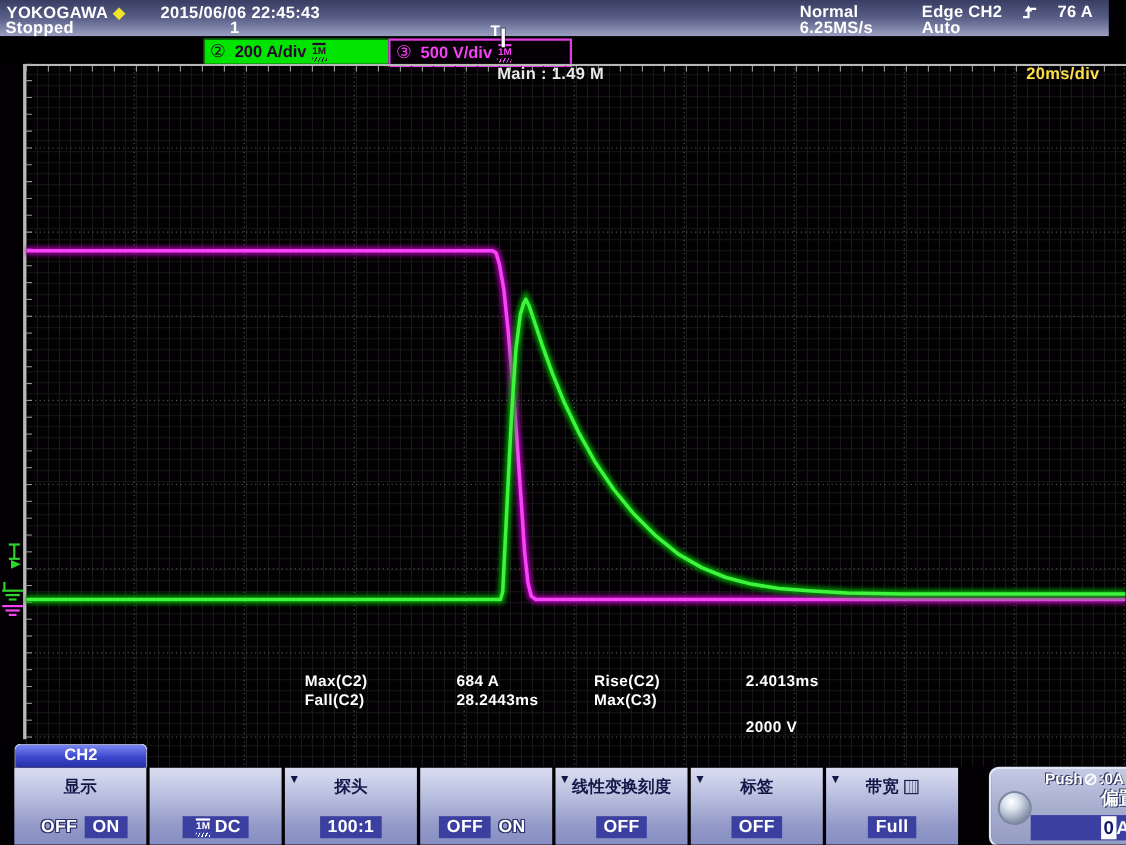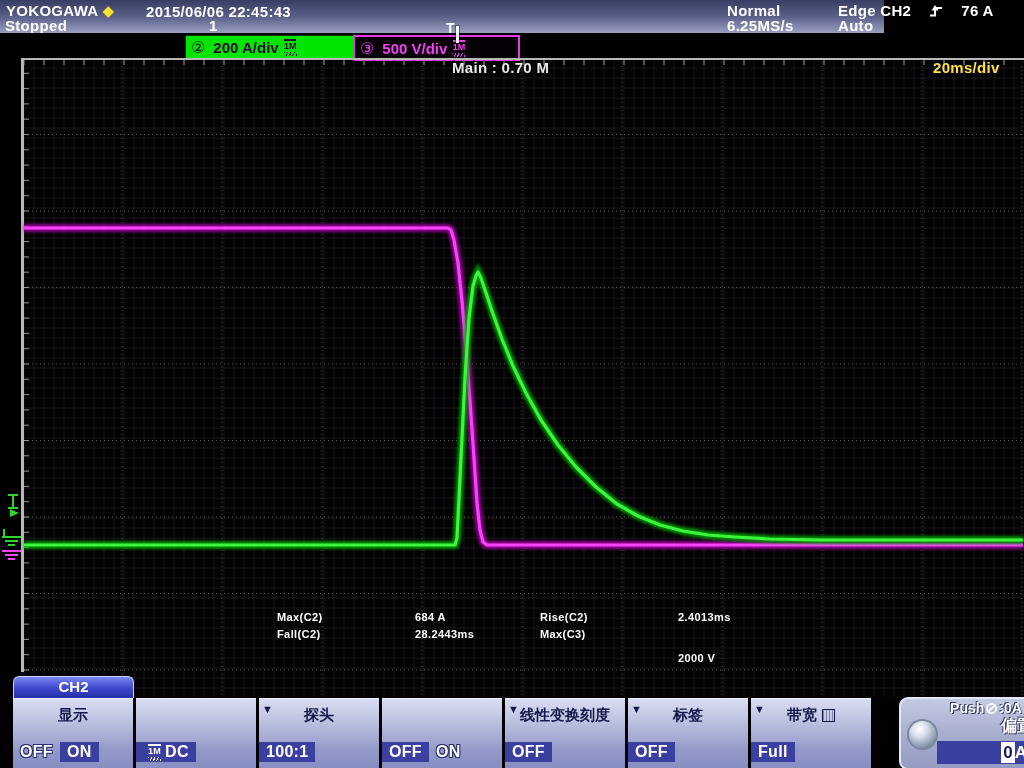--- a/index.html
+++ b/index.html
@@ -2,21 +2,21 @@
 <html lang="zh"><head>
 <meta charset="utf-8">
 <style>
   html,body{margin:0;padding:0;background:#000;}
   .screen{position:relative;width:1024px;height:768px;background:#020002;overflow:hidden;
           font-family:"Liberation Sans","DejaVu Sans",sans-serif;font-weight:bold;
           -webkit-font-smoothing:none;}
   .abs{position:absolute;}
 
   
-  .top-bar{position:absolute;left:0;top:0;width:884px;height:33px;
+  .top-bar{position:absolute;left:0;top:0;width:1008px;height:33px;
            background:linear-gradient(#383d63 0%,#5a5f88 50%,#9ba0c2 100%);}
   .top-bar .t{position:absolute;color:#fff;font-size:15px;letter-spacing:.3px;white-space:nowrap;}
   .brand{left:6px;top:2px;font-size:18px;letter-spacing:.5px;}
   .brand-diamond{color:#f2e32b;font-size:15px;margin-left:4px;}
   .datetime{left:146px;top:3px;}
   .status{left:5px;top:17px;}
   .acqcount{left:209px;top:17px;}
   .modelabel{left:727px;top:2px;}
   .samplerate{left:727px;top:17px;}
   .trigrow{left:838px;top:2px;display:flex;align-items:center;gap:18px;}
@@ -34,34 +34,34 @@
   .badge-ch2{left:185px;width:167px;background:#00e400;color:#2a0630;border:1px solid #003300;}
   .badge-ch3{left:353px;width:163px;background:#050005;color:#f541f5;border:2px solid #e53ce5;}
   .badge .cid{font-weight:normal;font-size:16px;margin:0 8px 0 5px;}
   .imp{display:inline-flex;flex-direction:column;align-items:center;margin-left:5px;vertical-align:middle;}
   .imp-1m{font-style:normal;font-size:9px;line-height:1;border-top:2px solid currentColor;padding-top:1px;}
   .imp-hz{width:13px;height:4px;margin-top:1px;
           background:repeating-linear-gradient(115deg,currentColor 0 1px,transparent 1px 3px);}
 
   
   .plot-label{position:absolute;color:#e9e9e9;font-size:15px;letter-spacing:.3px;z-index:4;white-space:nowrap;}
-  .meas{position:absolute;color:#fff;font-size:11px;letter-spacing:.4px;z-index:4;white-space:nowrap;}
+  .meas{position:absolute;color:#fff;font-size:14px;letter-spacing:.4px;z-index:4;white-space:nowrap;}
 
   
   .menu{position:absolute;left:11px;top:672px;width:1024px;height:96px;}
   .tab{position:absolute;left:2px;top:4px;width:119px;height:21px;border:1px solid #ccd3f2;border-bottom:none;
        border-radius:6px 6px 0 0;background:linear-gradient(#7b87f2 0%,#3c46cc 55%,#262fa6 100%);
        color:#fff;font-size:15px;text-align:center;line-height:20px;}
   .menu-btn{position:absolute;top:26px;width:120px;height:70px;
             background:linear-gradient(#d9ddf2 0%,#b9bfde 35%,#9298c7 75%,#868dc1 100%);
             border-top:1px solid #eef;}
   .btn-head{position:relative;height:24px;text-align:left;padding-top:4px;color:#131848;font-size:15px;
             display:flex;align-items:center;justify-content:center;gap:5px;}
   .arrow{position:absolute;left:3px;top:4px;font-size:11px;color:#131848;}
-  .btn-vals{position:absolute;left:0;right:0;bottom:7px;display:flex;justify-content:flex-start;align-items:center;}
+  .btn-vals{position:absolute;left:0;right:0;bottom:7px;display:flex;justify-content:center;align-items:center;}
   .val{color:#fff;font-size:16px;padding:1px 7px;letter-spacing:.3px;display:inline-flex;align-items:center;gap:4px;
        text-shadow:1px 1px 0 #2a2f6e,-1px -1px 0 #2a2f6e,1px -1px 0 #2a2f6e,-1px 1px 0 #2a2f6e;}
   .val.sel{background:#3b3f9f;text-shadow:none;}
   .bw-icon{display:inline-block;width:11px;height:11px;border:1.5px solid #131848;
            background:repeating-linear-gradient(90deg,#13184866 0 1px,transparent 1px 3px);}
 
   
   .knob-panel{position:absolute;left:888px;top:25px;width:134px;height:69px;border:2px solid #e2e7f8;border-radius:9px;
               background:linear-gradient(#c4cae4 0%,#a8aecd 50%,#959cc4 100%);}
   .push-row{position:absolute;left:38px;top:1px;width:94px;display:flex;justify-content:center;align-items:center;
@@ -427,21 +427,21 @@
         <line x1="5" y1="483" x2="18" y2="483"></line>
         <line x1="8" y1="487" x2="15" y2="487"></line>
     </g>
     <g stroke="#f743f7" stroke-width="2">
       <line x1="2" y1="493" x2="21" y2="493"></line>
         <line x1="5" y1="497" x2="18" y2="497"></line>
         <line x1="8" y1="501" x2="15" y2="501"></line>
     </g>
   </svg>
 
-  <div class="plot-label" style="left:452px;top:59px;">Main : 0.70 M</div>
+  <div class="plot-label" style="left:452px;top:59px;">Main : 1.49 M</div>
   <div class="plot-label" style="left:933px;top:59px;color:#fde047;">20ms/div</div>
 
   <div class="meas" style="left:277px;top:611px;">Max(C2)</div>
   <div class="meas" style="left:415px;top:611px;">684 A</div>
   <div class="meas" style="left:540px;top:611px;">Rise(C2)</div>
   <div class="meas" style="left:678px;top:611px;text-align:right;">2.4013ms</div>
   <div class="meas" style="left:277px;top:628px;">Fall(C2)</div>
   <div class="meas" style="left:415px;top:628px;">28.2443ms</div>
   <div class="meas" style="left:540px;top:628px;">Max(C3)</div>
   <div class="meas" style="left:678px;top:652px;">2000 V</div>

